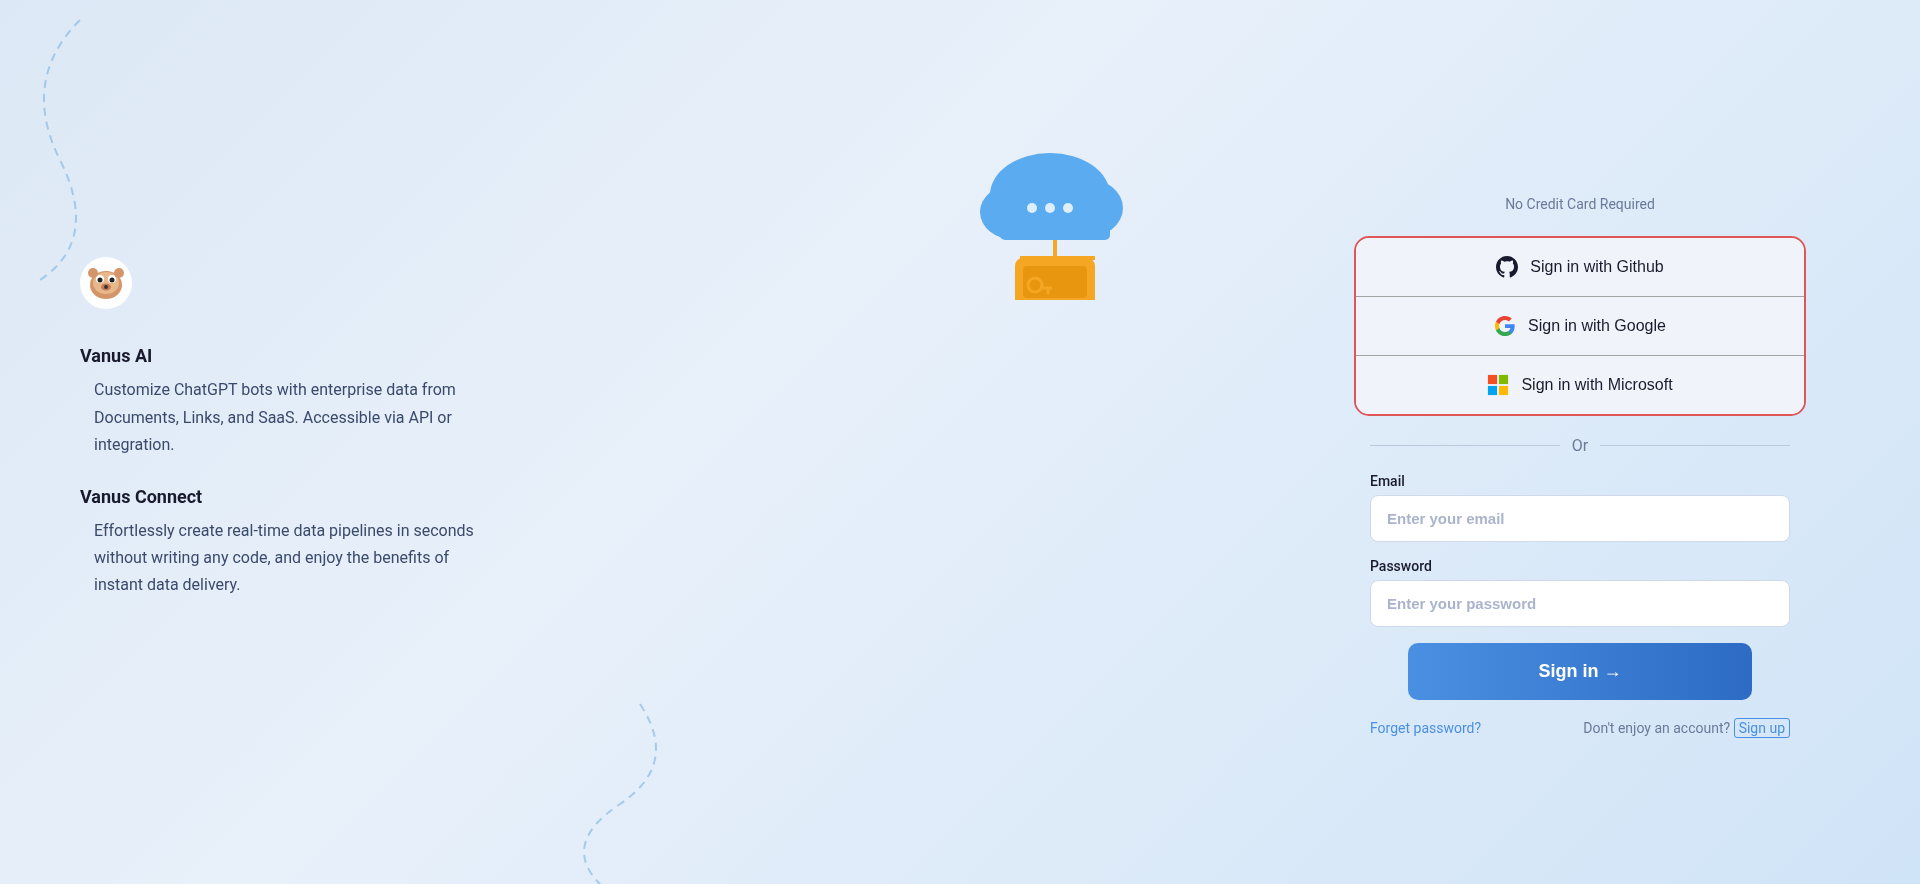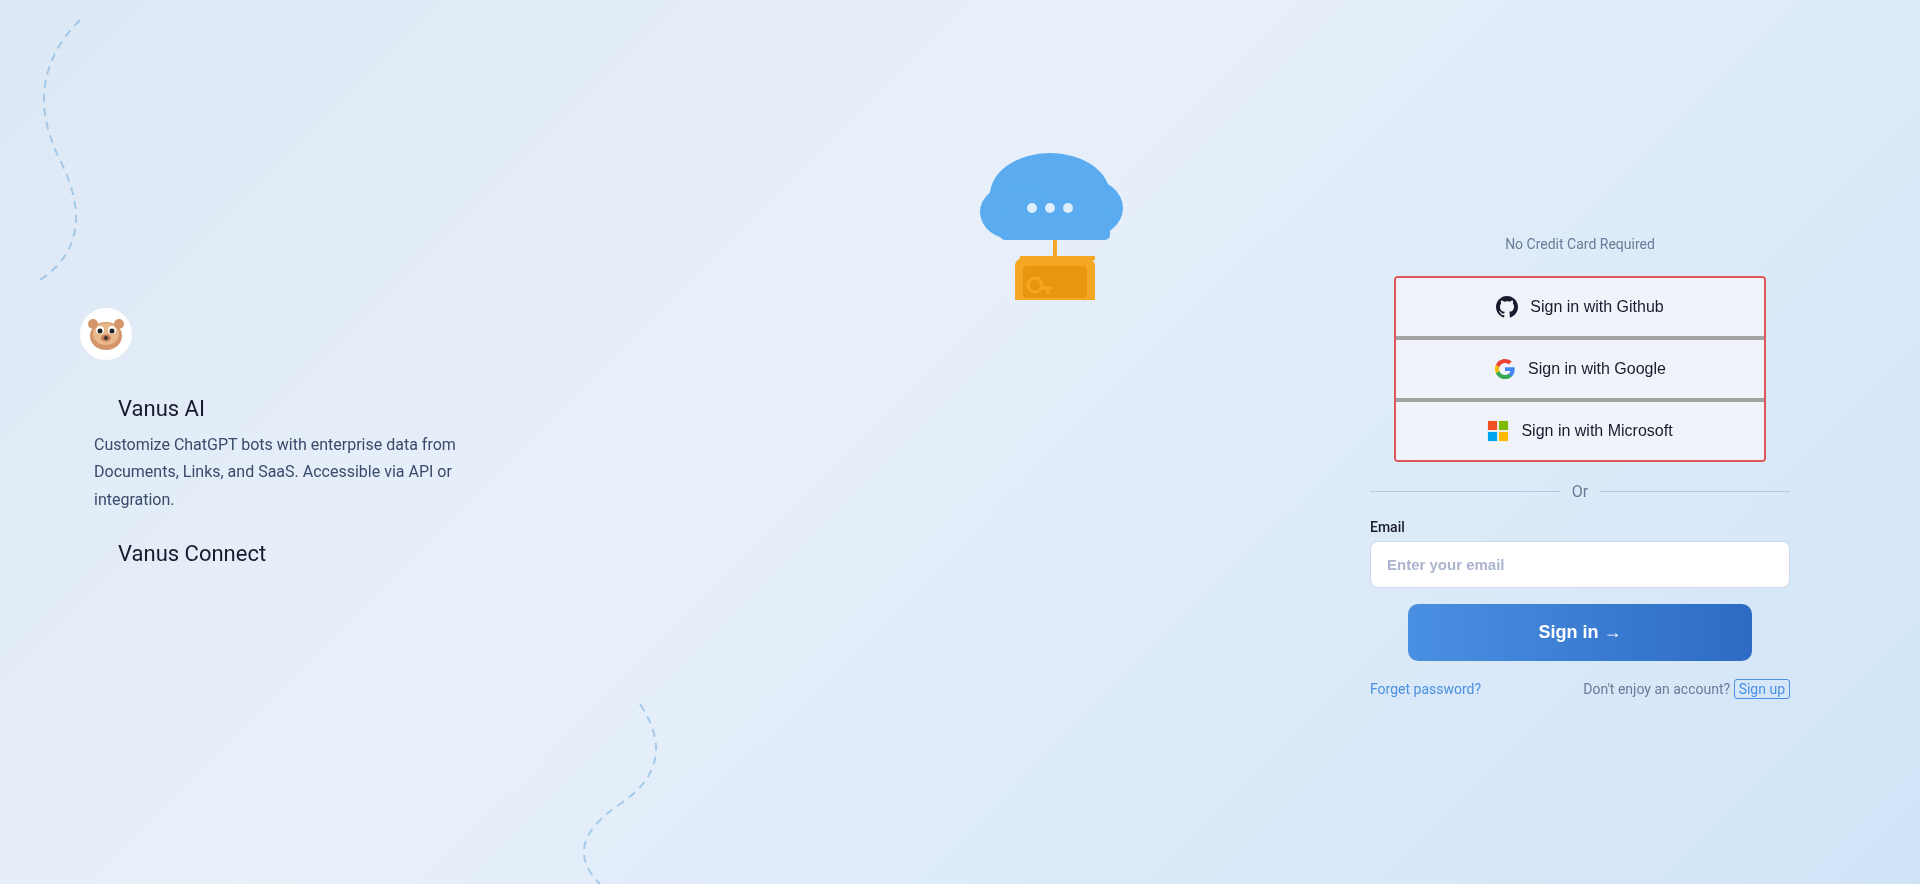--- a/index.html
+++ b/index.html
@@ -40,25 +40,24 @@
       font-size: 36px;
       font-weight: 700;
       color: #1a1a2e;
     }
 
     .feature-section {
       margin-top: 28px;
     }
 
     .feature-title {
-      font-size: 22px;
-      font-weight: 400;
+      font-size: 18px;
+      font-weight: 700;
       color: #1a1a2e;
       margin-bottom: 10px;
-      margin-left: 38px;
     }
 
     .feature-desc {
       font-size: 16px;
       color: #3a4a6b;
       line-height: 1.7;
       max-width: 420px;
       margin-bottom: 28px;
       padding-left: 14px;
     }
@@ -92,23 +91,23 @@
     .form-subtitle {
       font-size: 14px;
       color: #6b7a99;
       text-align: center;
       margin-bottom: 24px;
       margin-top: 48px;
     }
 
     
     .social-box {
-      width: 372px;
+      width: 452px;
       border: 2px solid #e05555;
-      border-radius: 4px;
+      border-radius: 15px;
       overflow: hidden;
       margin-bottom: 20px;
     }
 
     .social-btn {
       width: 100%;
       padding: 18px 24px;
       background: #f0f4fa;
       border: none;
       cursor: pointer;
@@ -116,21 +115,21 @@
       align-items: center;
       justify-content: center;
       gap: 12px;
       font-size: 16px;
       color: #1a1a2e;
       font-weight: 500;
       transition: background 0.2s;
     }
 
     .social-btn + .social-btn {
-      border-top: 4px solid #a3a3a3;
+      border-top: 1px solid #a3a3a3;
     }
 
     
     .divider {
       width: 420px;
       display: flex;
       align-items: center;
       gap: 12px;
       margin-bottom: 18px;
     }
@@ -283,20 +282,21 @@
       <line x1="80" y1="148" x2="92" y2="148" stroke="#f5a623" stroke-width="3"></line>
       <line x1="88" y1="148" x2="88" y2="154" stroke="#f5a623" stroke-width="3"></line>
     </svg>
   </div>
 
   <div class="feature-section">
     <div class="feature-title">Vanus AI</div>
     <p class="feature-desc">Customize ChatGPT bots with enterprise data from Documents, Links, and SaaS. Accessible via API or integration.</p>
 
     <div class="feature-title">Vanus Connect</div>
+    <p class="feature-desc">Effortlessly create real-time data pipelines in seconds without writing any code, and enjoy the benefits of instant data delivery.</p>
   </div>
 </div>
 
 <div class="right-panel">
   <p class="form-subtitle">No Credit Card Required</p>
 
   <div class="social-box">
     <button class="social-btn">
 
       <svg width="22" height="22" viewBox="0 0 24 24" fill="#1a1a2e">
@@ -330,20 +330,24 @@
     <div class="divider-line"></div>
     <span class="divider-text">Or</span>
     <div class="divider-line"></div>
   </div>
 
   <div class="form-group">
     <label class="form-label">Email</label>
     <input type="email" class="form-input" placeholder="Enter your email" style="">
   </div>
 
+  <div class="form-group">
+    <label class="form-label">Password</label>
+    <input type="password" class="form-input" placeholder="Enter your password" style="">
+  </div>
 
   <button class="signin-btn">
     <span>Sign in →</span>
   </button>
 
   <div class="bottom-links">
     <a href="#" class="forgot-link">Forget password?</a>
     <div class="signup-row">
       <span>Don't enjoy an account?</span>
       <a href="#" class="signup-link">Sign up</a>

